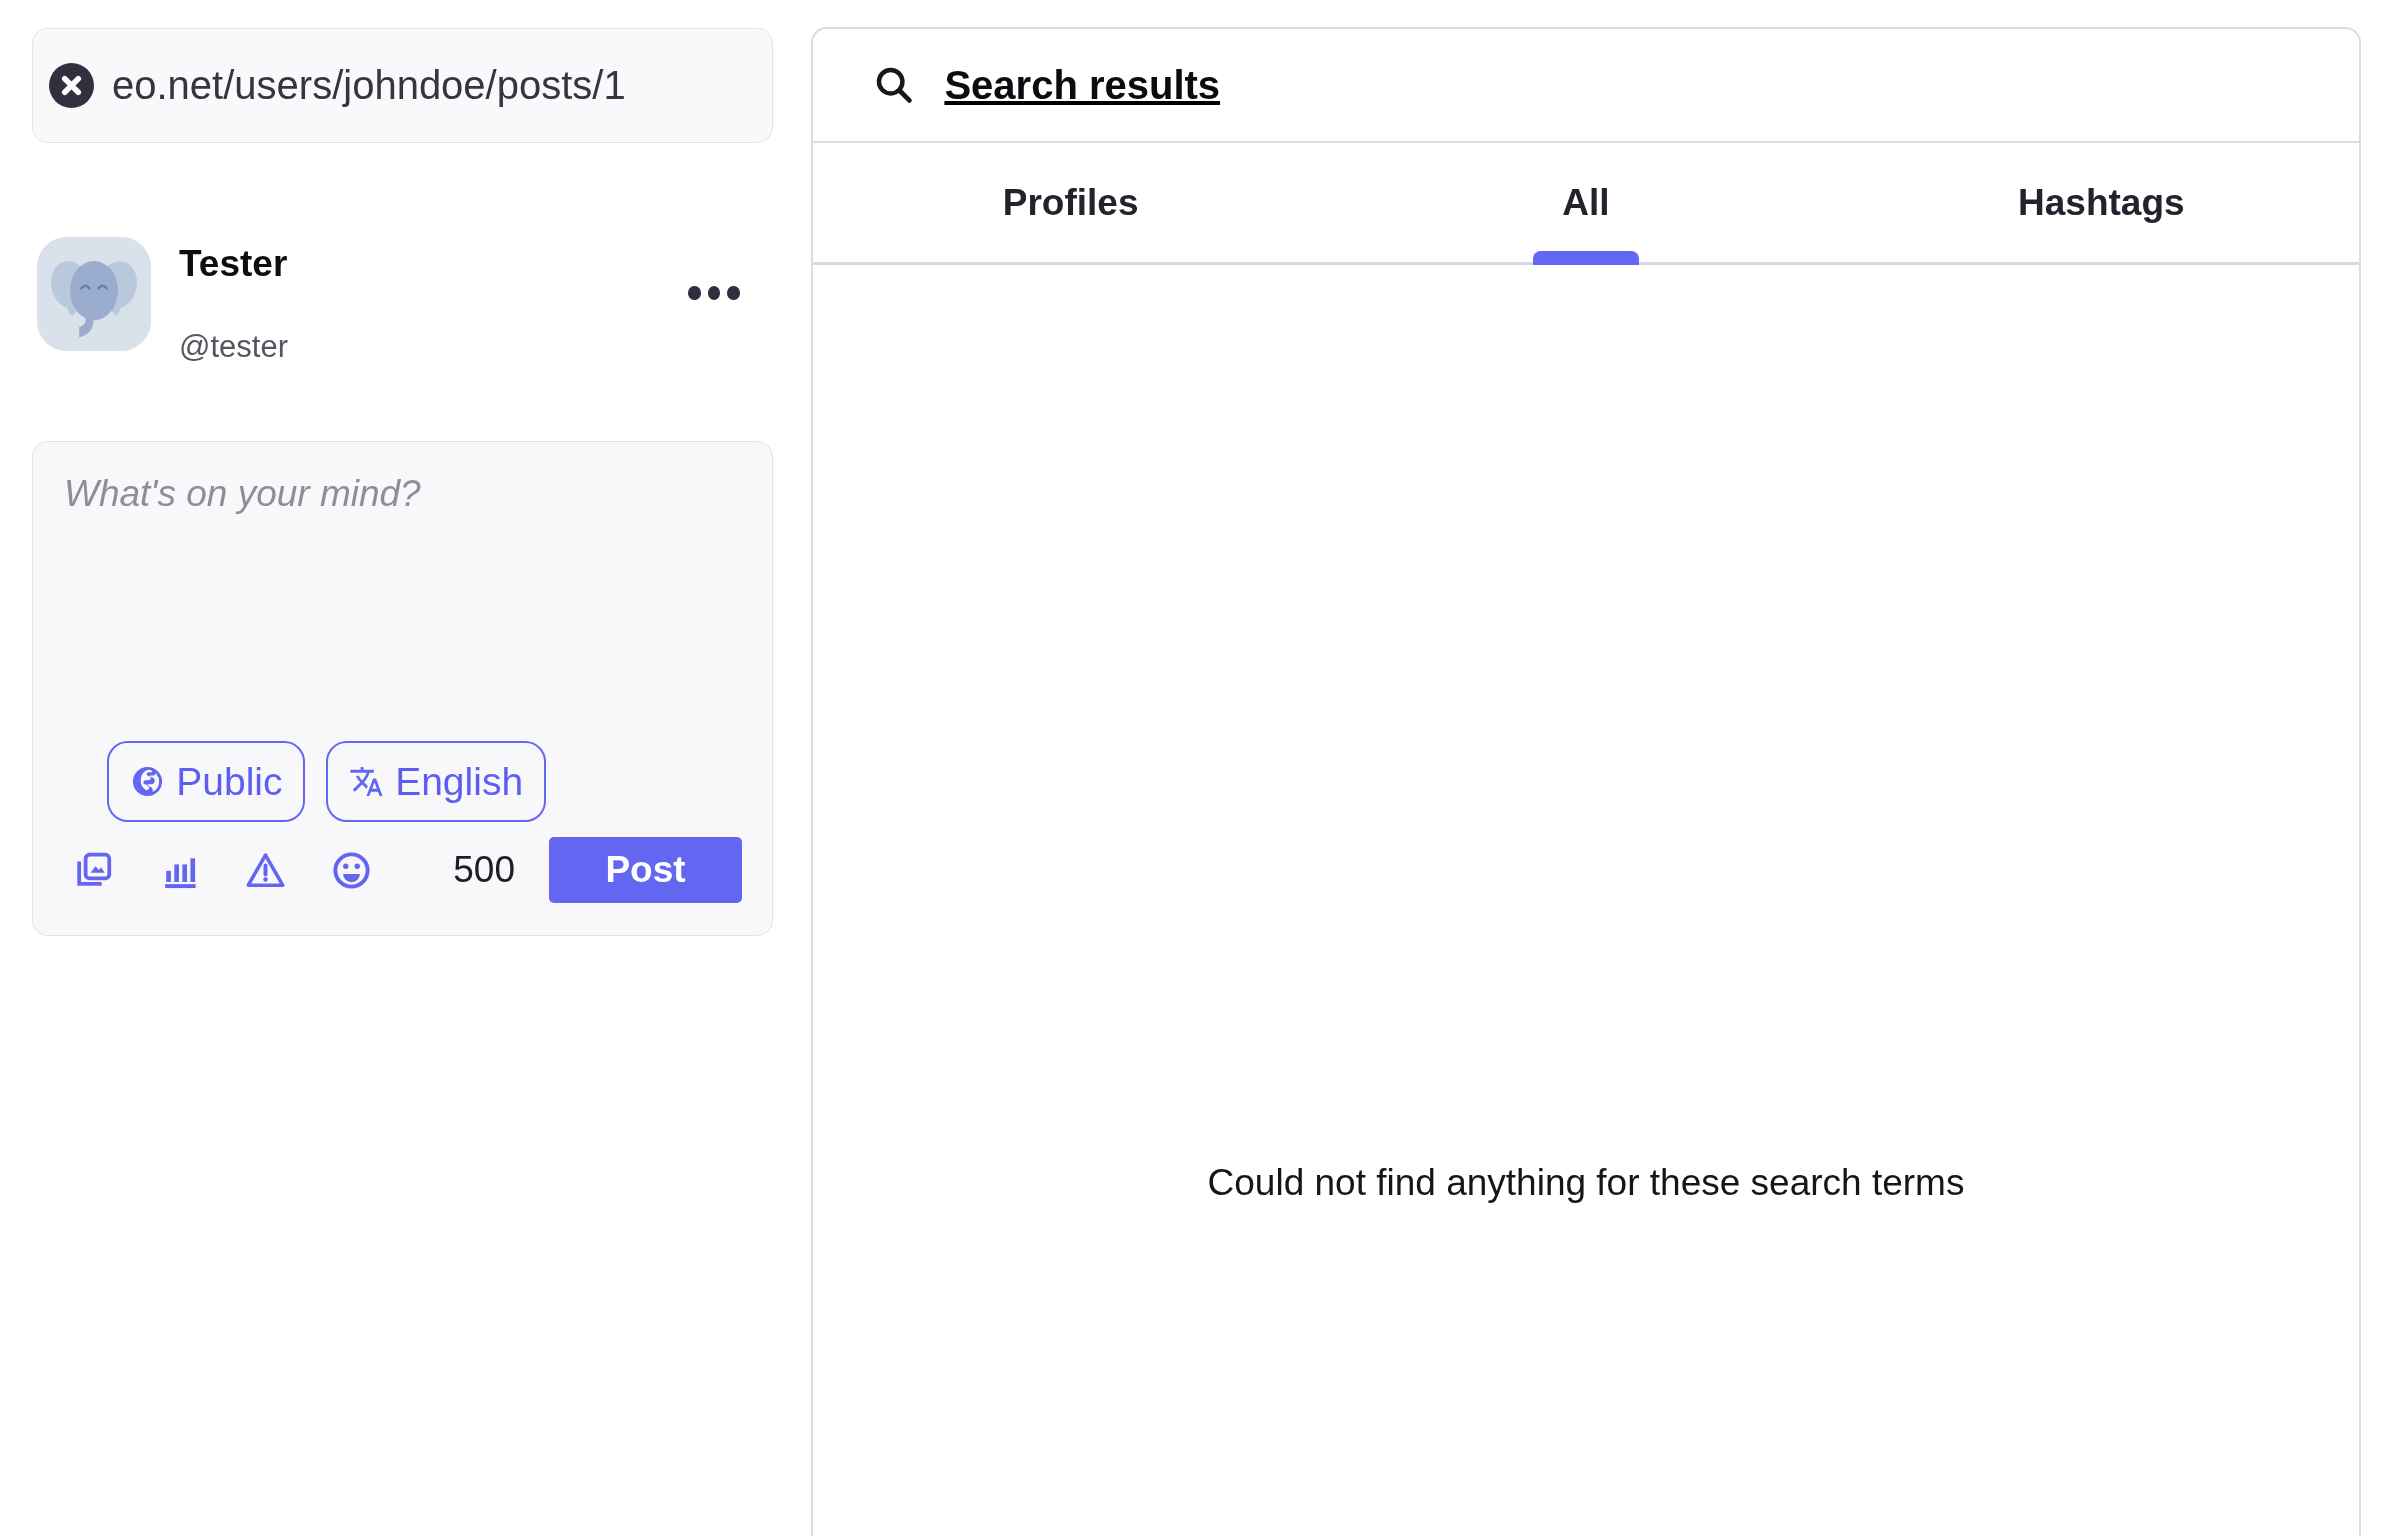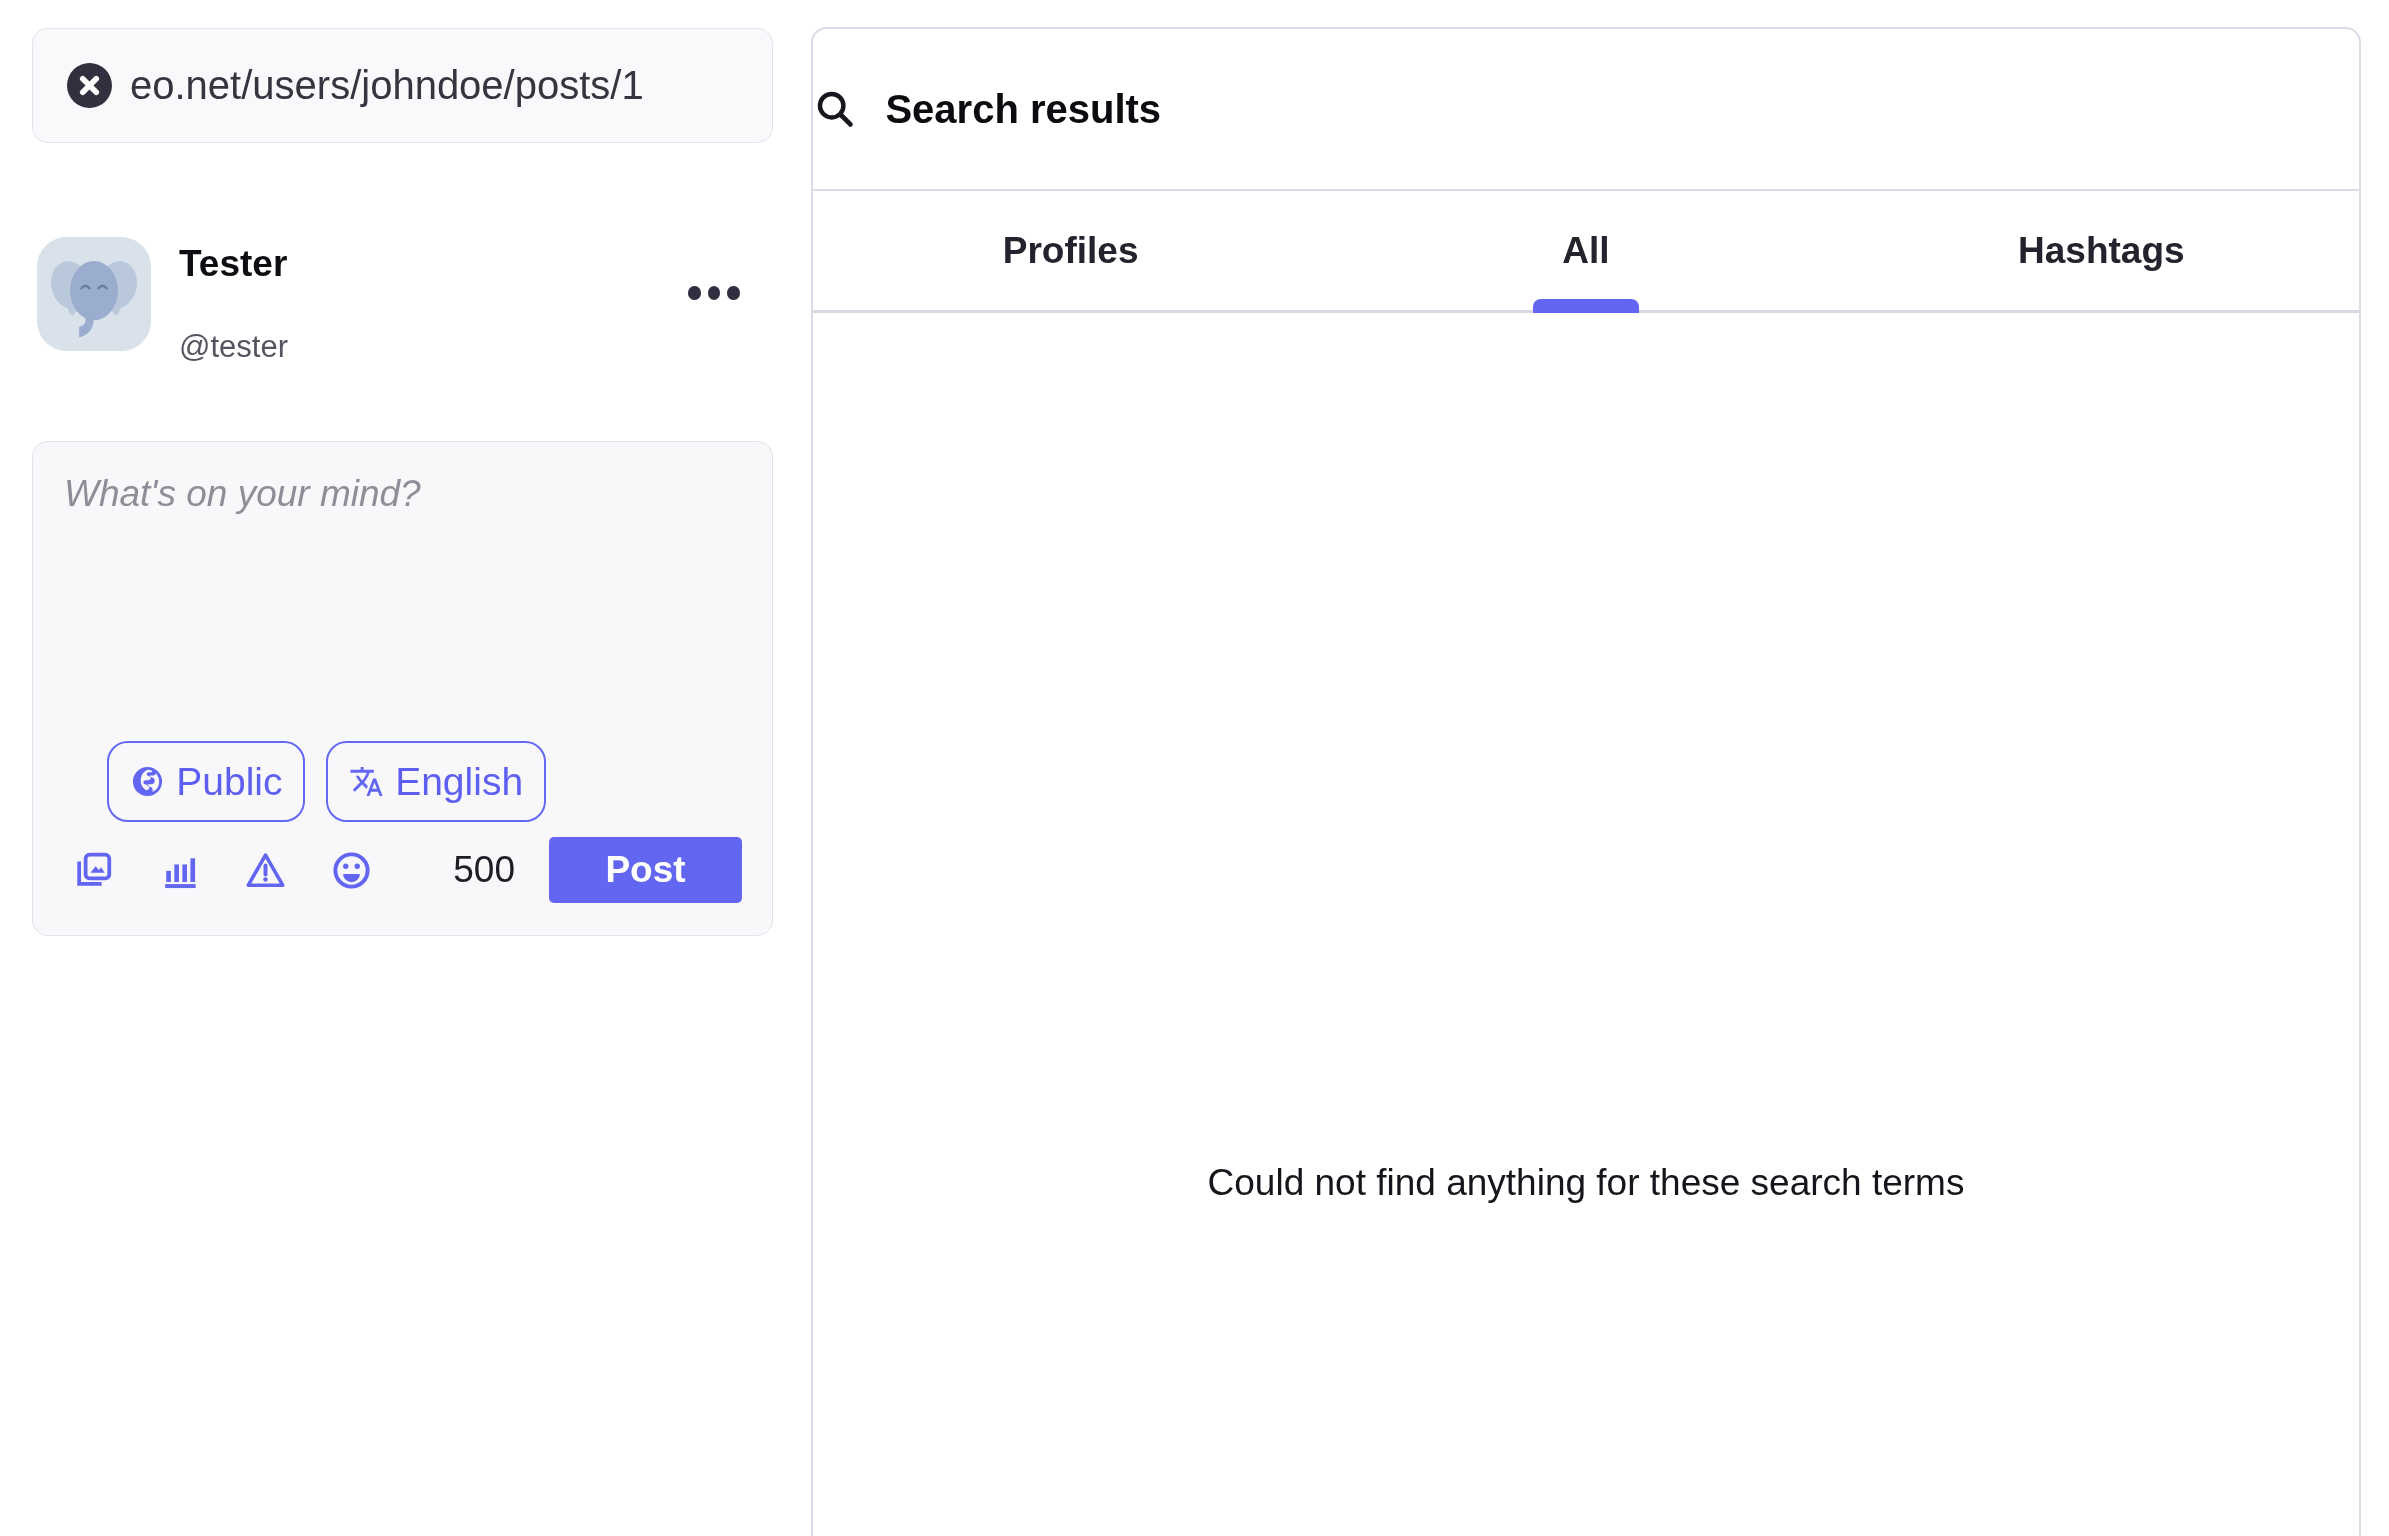--- a/index.html
+++ b/index.html
@@ -4,21 +4,21 @@
 <style>
   * { margin:0; padding:0; box-sizing:border-box; }
   html,body { width:2389px; height:1536px; background:#ffffff;
               font-family:"Liberation Sans", sans-serif; overflow:hidden; }
   .app { position:relative; width:2389px; height:1536px; background:#fff; }
 
   
   .url-card {
     position:absolute; left:32px; top:28px; width:741px; height:115px;
     background:#f9f9fb; border:1.9px solid #e2e2ee; border-radius:15.5px;
-    display:flex; align-items:center; padding:0 34px; gap:18px;
+    display:flex; align-items:center; padding:0 16px; gap:18px;
   }
   .clear-btn {
     width:45px; height:45px; border-radius:50%; background:#30303f;
     border:none; display:flex; align-items:center; justify-content:center;
     flex:0 0 auto; cursor:pointer;
   }
   .url-input {
     flex:1; border:none; outline:none; background:transparent;
     font-family:"Liberation Sans", sans-serif;
     font-size:40px; color:#35353f; min-width:0;
@@ -72,22 +72,22 @@
     position:absolute; right:30px; top:2.6px; width:193px; height:66px;
     background:#6366f1; color:#ffffff; border:none; border-radius:5px;
     font-family:"Liberation Sans", sans-serif; font-size:37px; font-weight:700; cursor:pointer;
   }
 
   
   .search-panel {
     position:absolute; left:811px; top:27px; width:1550px; height:1552px;
     background:#fff; border:2.6px solid #dcdce6; border-radius:15.5px 15.5px 0 0;
   }
-  .search-header { height:162px; display:flex; align-items:center; gap:28.4px;
-                   border-bottom:2.6px solid #dcdce6; }
+  .search-header { height:114px; display:flex; align-items:center; padding-left:59px; gap:28.4px;
+                   border-bottom:2.6px solid #dcdce6;text-decoration:underline; }
   .search-title { font-size:40px; font-weight:600; color:#0b0b10; }
 
   .tabs-row { position:relative; display:flex; height:122px; border-bottom:3.2px solid #d8d8e2; }
   .tab {
     position:relative; flex:1 1 0; background:transparent; border:none; cursor:pointer;
     display:flex; align-items:center; justify-content:center;
     font-family:"Liberation Sans", sans-serif; font-size:37px; font-weight:700; color:#23232e;
   }
   .tab-indicator {
     position:absolute; left:50%; transform:translateX(-50%); bottom:-3.2px;

